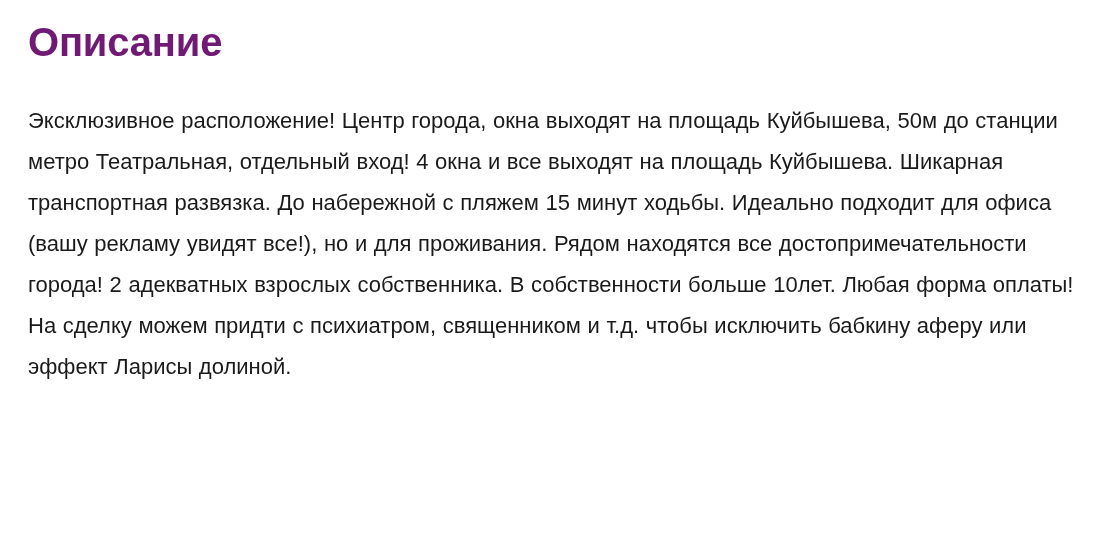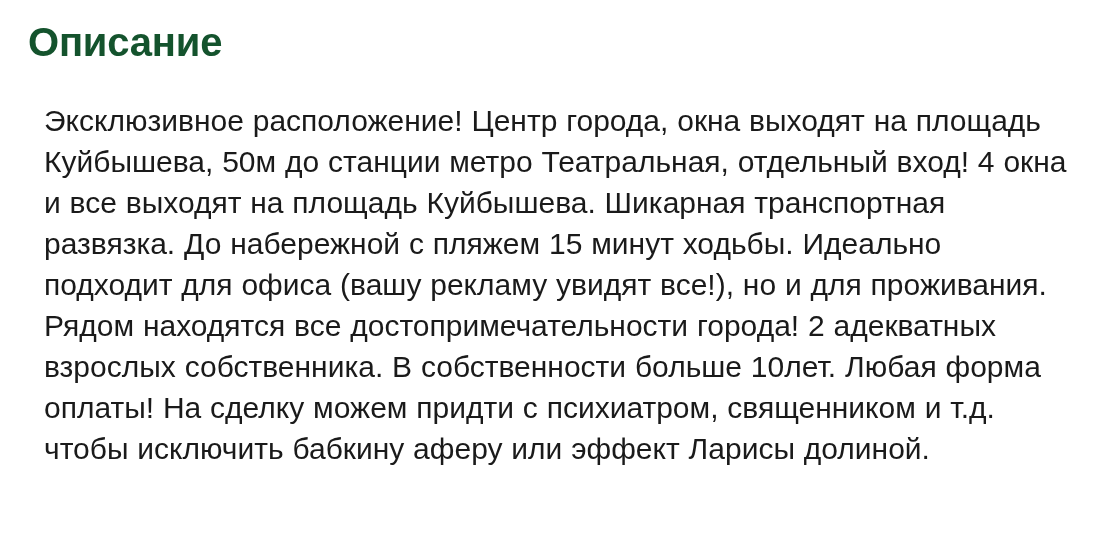--- a/index.html
+++ b/index.html
@@ -20,28 +20,28 @@
     height: 535px;
     padding: 18px 30px 0 28px;
     background: #ffffff;
   }
   .section-title {
     font-size: 40px;
     line-height: 48px;
     font-weight: 700;
     letter-spacing: -0.2px;
     margin: 0 0 34px 0;
-    color: #14532d;
+    color: #701a75;
   }
   .description-text {
-    font-size: 30px;
+    font-size: 22px;
     line-height: 41px;
     font-weight: 400;
     color: #1a1a1a;
-    margin: 16px;
+    margin: 0;
     max-width: 1062px;
     text-align: left;
     word-spacing: 0.5px;
   }
 </style>
 </head>
 <body>
 
 <div class="page">
   <h1 class="section-title">Описание</h1>

